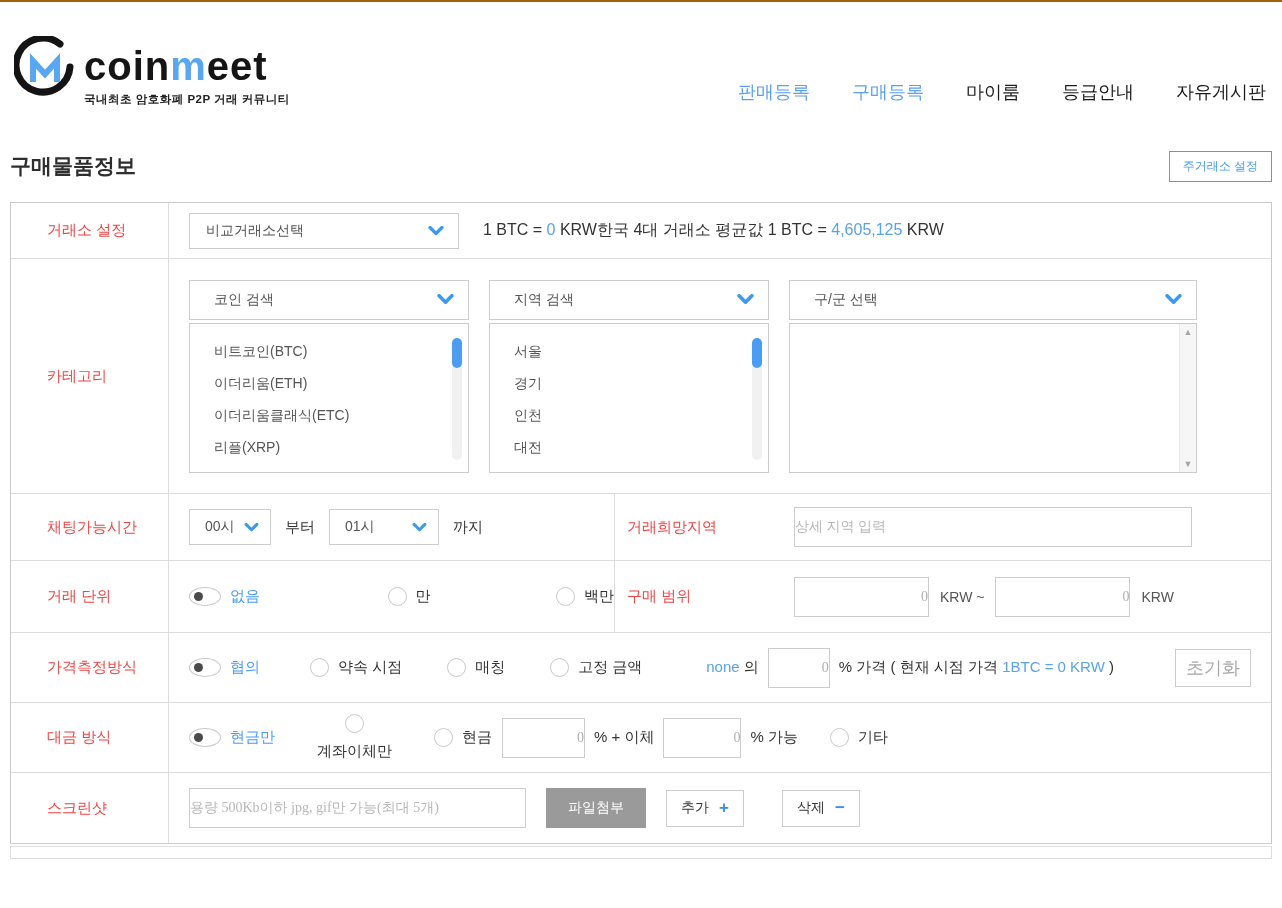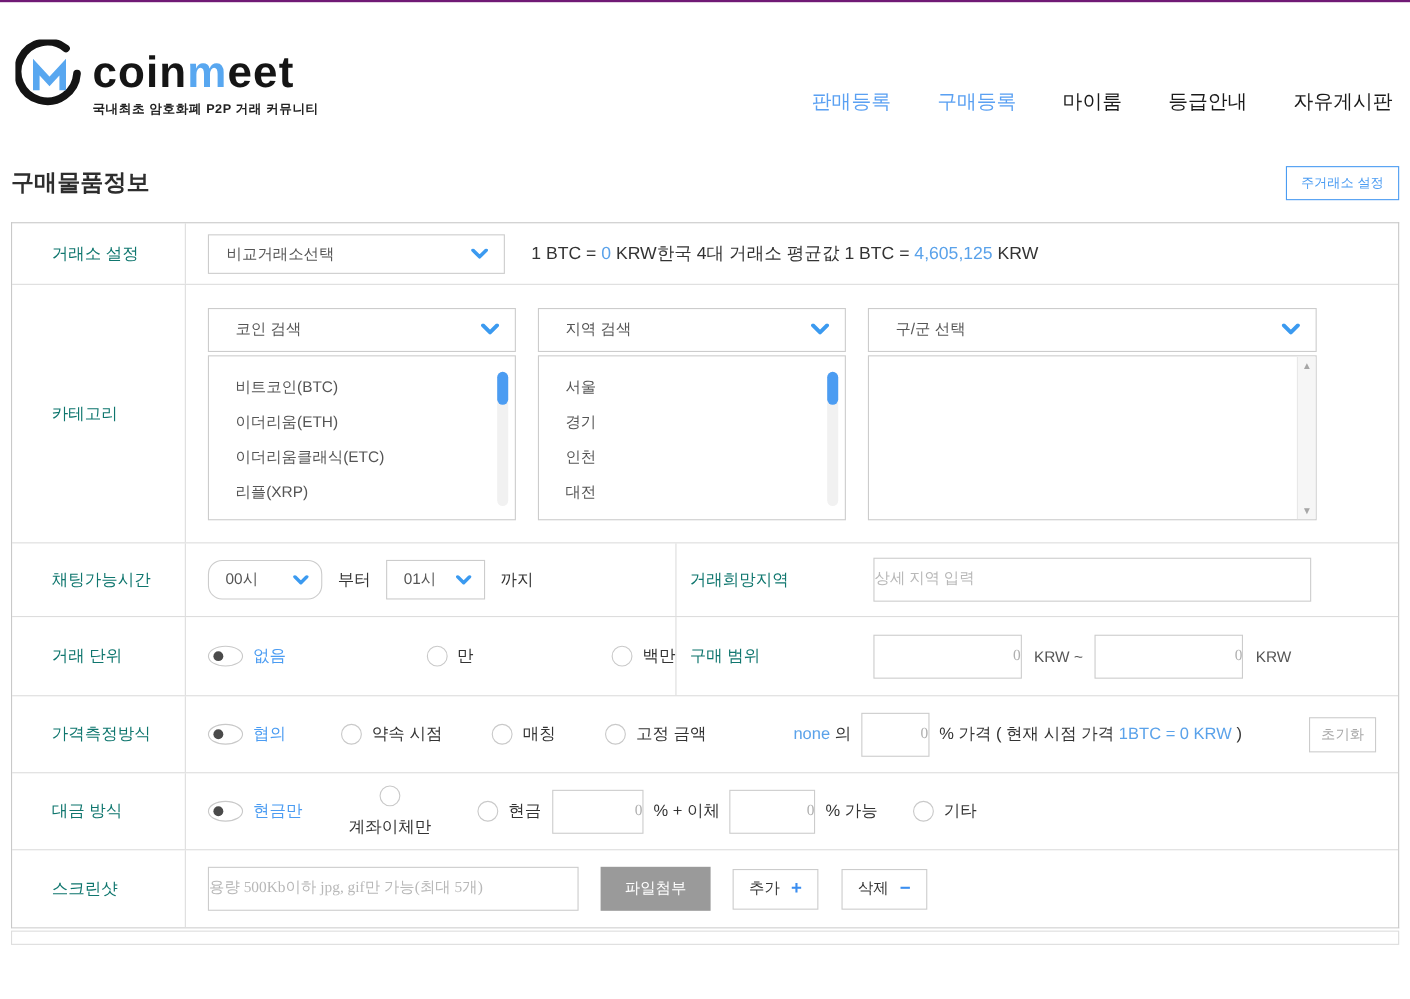--- a/index.html
+++ b/index.html
@@ -2,21 +2,21 @@
 <html><head>
 <meta charset="utf-8">
 <style>
   * { margin:0; padding:0; box-sizing:border-box; }
   html,body { background:#fff; }
   body {
     width:1282px; height:908px;
     font-family:"Liberation Sans","DejaVu Sans",sans-serif;
     color:#333; overflow:hidden;
   }
-  .page { width:1282px; height:908px; position:relative; border-top:2px solid #701a75; }
+  .page { width:1282px; height:908px; position:relative; border-top:2px solid #a16207; }
 
   
   .header { position:relative; height:128px; }
   .logo { position:absolute; left:14px; top:34px; display:flex; align-items:flex-start; gap:8px; }
   .logo-mark { width:62px; height:62px; }
   .logo-textcol { padding-top:10px; }
   .wordmark { font-size:40px; font-weight:800; letter-spacing:1px; color:#151515; line-height:40px; }
   .wordmark .blue { color:#58a7f0; }
   .tagline { font-size:11.5px; font-weight:700; color:#222; margin-top:6px; letter-spacing:0.5px; }
   .nav { position:absolute; right:16px; top:78px; display:flex; gap:42px; }
@@ -31,21 +31,21 @@
     font-size:12px; padding:6px 13px; cursor:pointer; font-family:inherit;
   }
 
   
   .form-table { margin:14px 10px 0 10px; border:1px solid #c9c9c9; border-bottom:1px solid #cfcfcf; }
   .row { display:flex; border-top:1px solid #ddd; align-items:stretch; }
   .row:first-child { border-top:none; }
   .label-cell {
     width:158px; min-width:158px; border-right:1px solid #ddd;
     display:flex; align-items:center; padding-left:36px;
-    font-size:15px; color:#0f766e;
+    font-size:15px; color:#ef4444;
   }
   .label-cell.mid { width:160px; min-width:160px; border-left:1px solid #ddd; border-right:none; padding-left:12px; }
   .field-cell { flex:1; display:flex; align-items:center; padding-left:20px; position:relative; }
   .h56 { height:55px; } .h236 { height:235px; } .h68 { height:67px; }
   .h73 { height:72px; } .h71 { height:70px; } .h72 { height:71px; }
 
   
   .sel {
     border:1px solid #ccc; background:#fff; height:36px;
     display:flex; align-items:center; justify-content:space-between;
@@ -83,21 +83,21 @@
   
   .radio { display:inline-flex; align-items:center; gap:9px; cursor:pointer; font-size:15px; color:#333; }
   .rb { width:19px; height:19px; border:1px solid #c9c9c9; border-radius:50%; background:#fff; position:relative; flex:none; }
   .rb.sel::after { content:""; position:absolute; left:4px; top:4px; width:9px; height:9px; border-radius:50%; background:#4a4a4a; }
   .radio.on > span:last-child { color:#4b9cf2; }
 
   .plain { font-size:15px; color:#333; }
   .muted { font-size:14px; color:#555; }
   .blue-t { color:#5aa2ea; }
 
-  .reset-btn { border:1px solid #ccc; background:#fff; color:#a8a8a8; font-size:13px; padding:6px 10px; cursor:pointer; font-family:inherit; }
+  .reset-btn { border:1px solid #ccc; background:#fff; color:#a8a8a8; font-size:18px; padding:6px 10px; cursor:pointer; font-family:inherit; }
   .file-btn { background:#9a9a9a; color:#fff; border:none; font-size:14px; width:100px; height:40px; cursor:pointer; font-family:inherit; }
   .pm-btn {
     border:1px solid #ccc; background:#fff; height:37px; padding:0 14px;
     display:inline-flex; align-items:center; gap:10px; font-size:14px; color:#333; cursor:pointer; font-family:inherit;
   }
   .pm-btn .sign { color:#3b8ef0; font-size:17px; font-weight:700; }
 
   .bottom-strip { margin:2px 10px 0 10px; height:13px; border:1px solid #ddd; }
 </style>
 </head>
@@ -199,28 +199,28 @@
             </div>
           </div>
         </div>
 
       </div>
     </div>
 
     <div class="row h68">
       <div class="label-cell">채팅가능시간</div>
       <div class="field-cell" style="width:445px; flex:none; gap:14px;">
-        <div class="sel" style="width:104px; padding:0 11px 0 15px;border-radius:13px;">
+        <div class="sel" style="width:82px; padding:0 11px 0 15px;">
           <span>00시</span>
           <svg class="chev" width="15" height="9" viewBox="0 0 16 10">
               <path d="M2 1.5 L8 7.5 L14 1.5" stroke="#3b9af0" stroke-width="3.4" fill="none" stroke-linecap="round" stroke-linejoin="round"></path>
             </svg>
         </div>
         <span class="plain">부터</span>
-        <div class="sel" style="width:90px; padding:0 11px 0 15px;">
+        <div class="sel" style="width:110px; padding:0 11px 0 15px;">
           <span>01시</span>
           <svg class="chev" width="15" height="9" viewBox="0 0 16 10">
               <path d="M2 1.5 L8 7.5 L14 1.5" stroke="#3b9af0" stroke-width="3.4" fill="none" stroke-linecap="round" stroke-linejoin="round"></path>
             </svg>
         </div>
         <span class="plain">까지</span>
       </div>
       <div class="label-cell mid">거래희망지역</div>
       <div class="field-cell">
         <input class="txt" style="width: 398px;" type="text" placeholder="상세 지역 입력">
@@ -308,21 +308,21 @@
 
     <div class="row h72">
       <div class="label-cell">스크린샷</div>
       <div class="field-cell">
         <input class="txt" style="width: 337px;" type="text" placeholder="용량 500Kb이하 jpg, gif만 가능(최대 5개)">
         <button class="file-btn" style="margin-left:20px;">파일첨부</button>
         <button class="pm-btn" style="margin-left:20px;">
             <span>추가</span>
             <span class="sign">+</span>
           </button>
-        <button class="pm-btn" style="margin-left:21px;">
+        <button class="pm-btn" style="margin-left:38px;">
             <span>삭제</span>
             <span class="sign">−</span>
           </button>
       </div>
     </div>
 
   </div>
 
   <div class="bottom-strip"></div>
 

